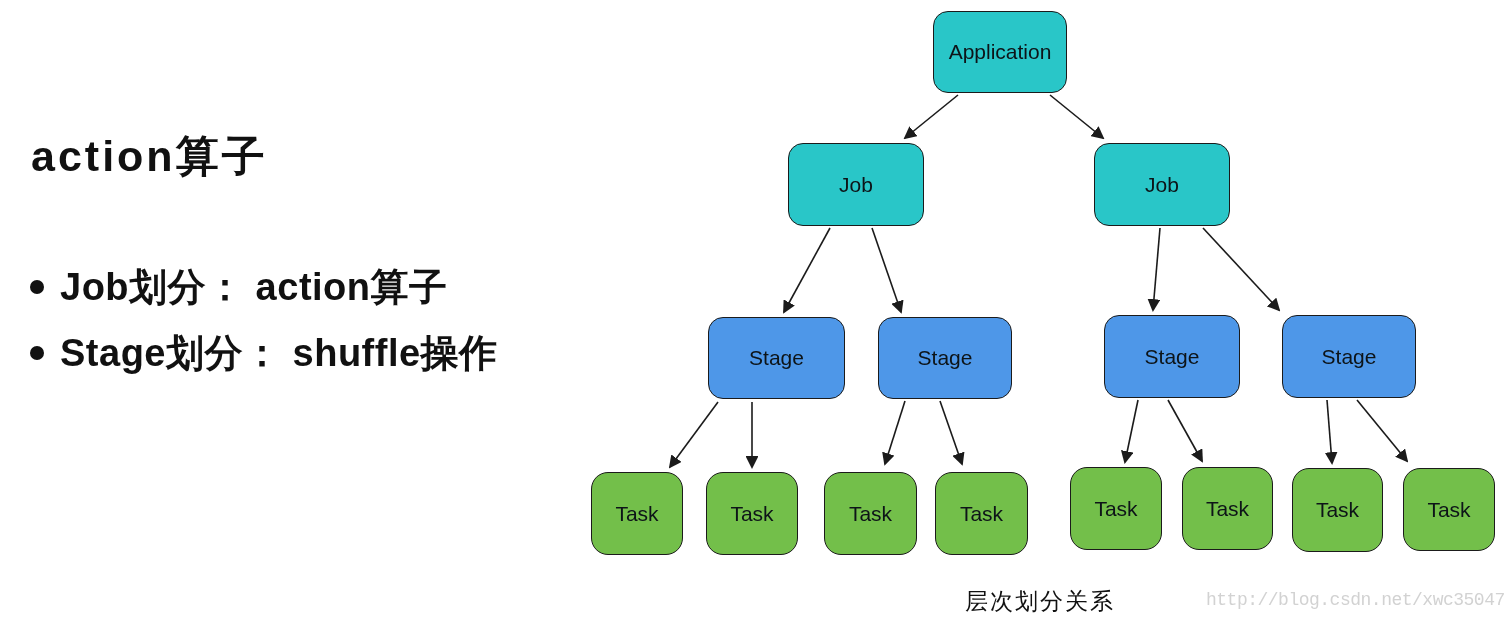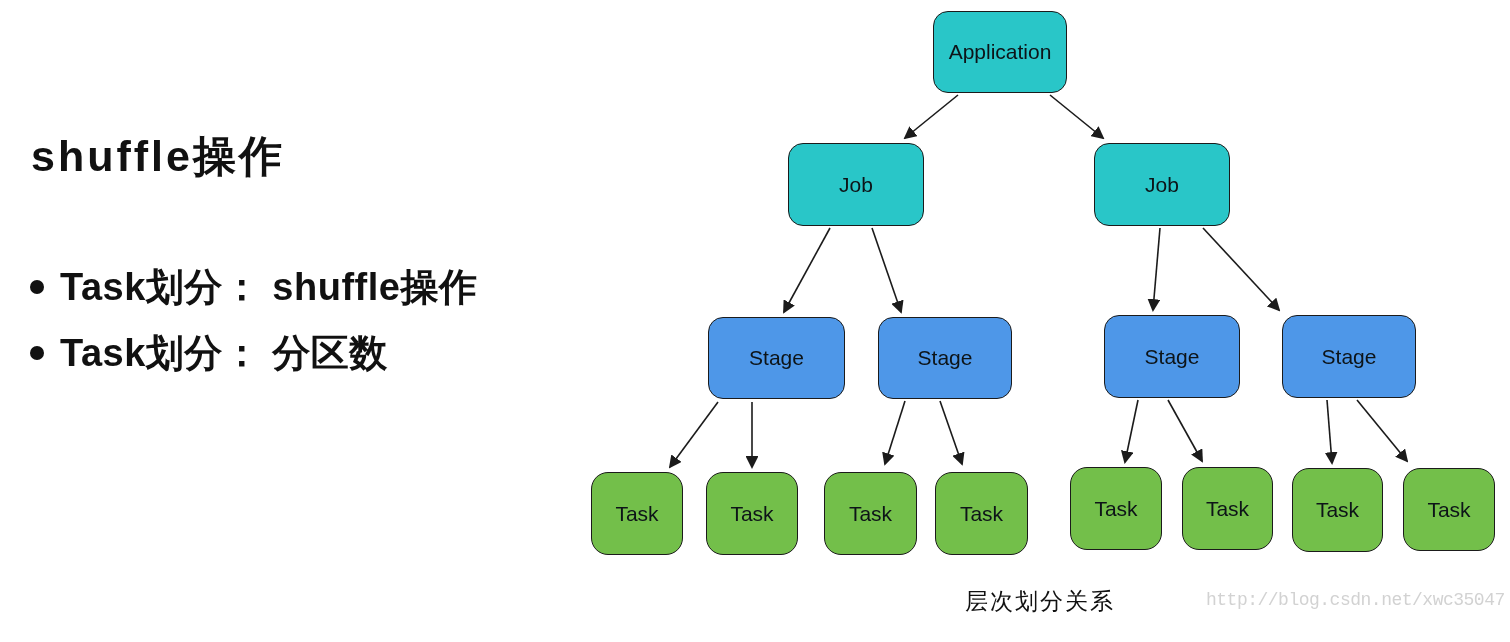--- a/index.html
+++ b/index.html
@@ -92,29 +92,29 @@
     color: var(--watermark-gray, #d2d2d2);
     white-space: nowrap;
   }
 </style>
 </head>
 <body>
 
 <div class="slide">
 
   <div>
-    <div class="panel-title">shuffle操作</div>
+    <div class="panel-title">action算子</div>
     <div class="bullet-list">
       <div class="bullet-row">
         <span class="bullet-dot"></span>
-        <span class="bullet-text">Task划分：  shuffle操作</span>
+        <span class="bullet-text">Job划分：  action算子</span>
       </div>
       <div class="bullet-row">
         <span class="bullet-dot"></span>
-        <span class="bullet-text">Task划分：  分区数</span>
+        <span class="bullet-text">Stage划分：  shuffle操作</span>
       </div>
     </div>
   </div>
 
   <div>
 
     <svg class="edges" viewBox="0 0 1510 642">
       <defs>
         <marker id="arrow" viewBox="0 0 10 10" refX="8.5" refY="5" markerWidth="8" markerHeight="8" orient="auto-start-reverse">
           <path class="arrowhead-path" d="M 0 0 L 10 5 L 0 10 z"></path>

